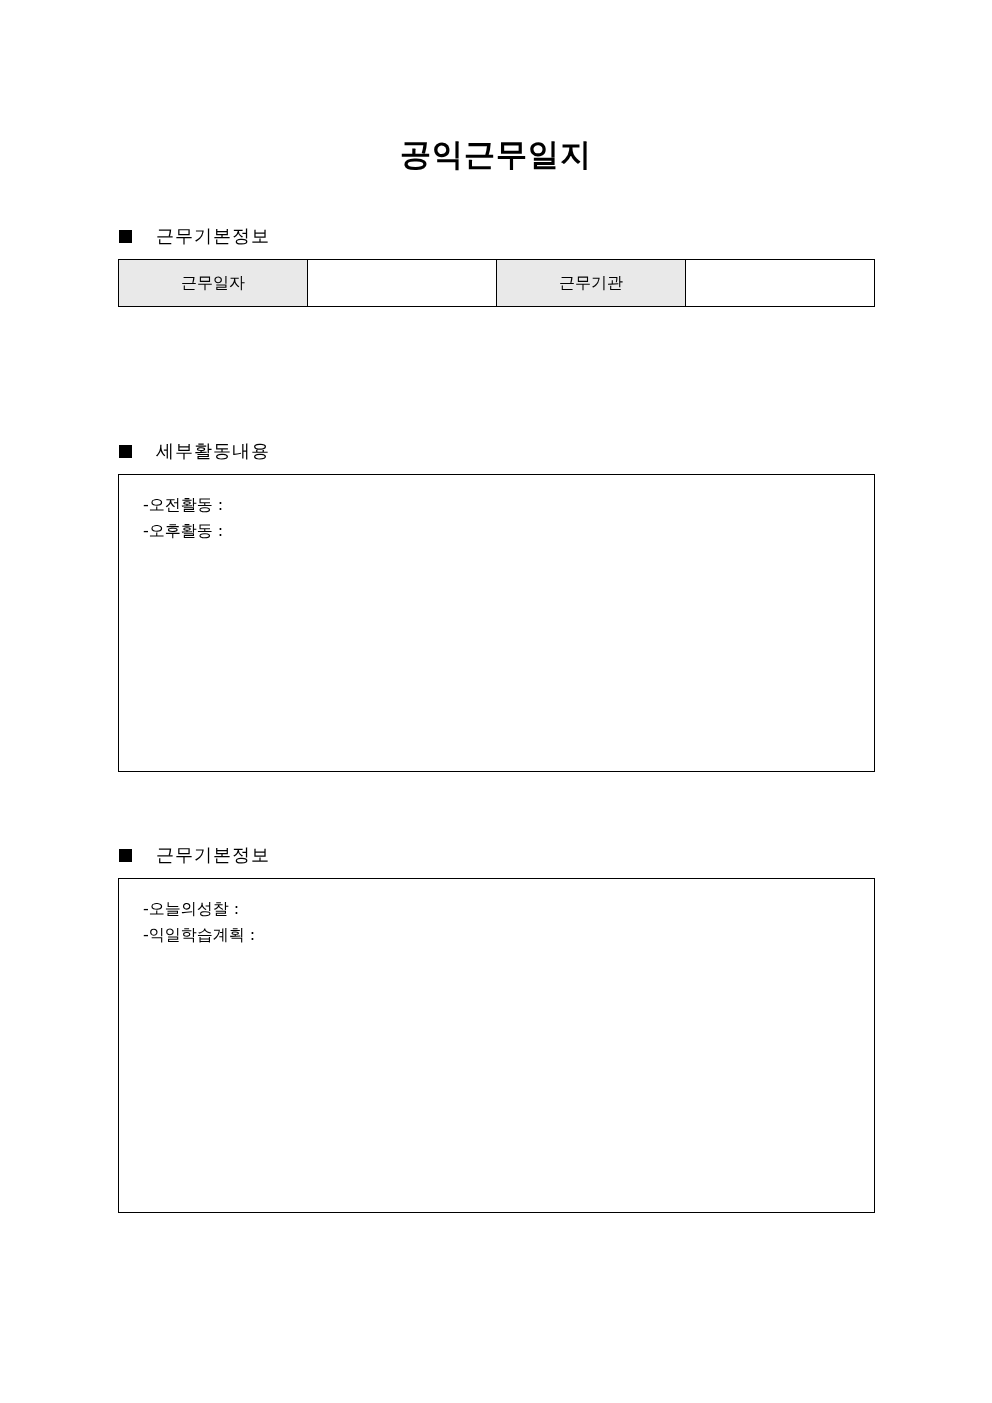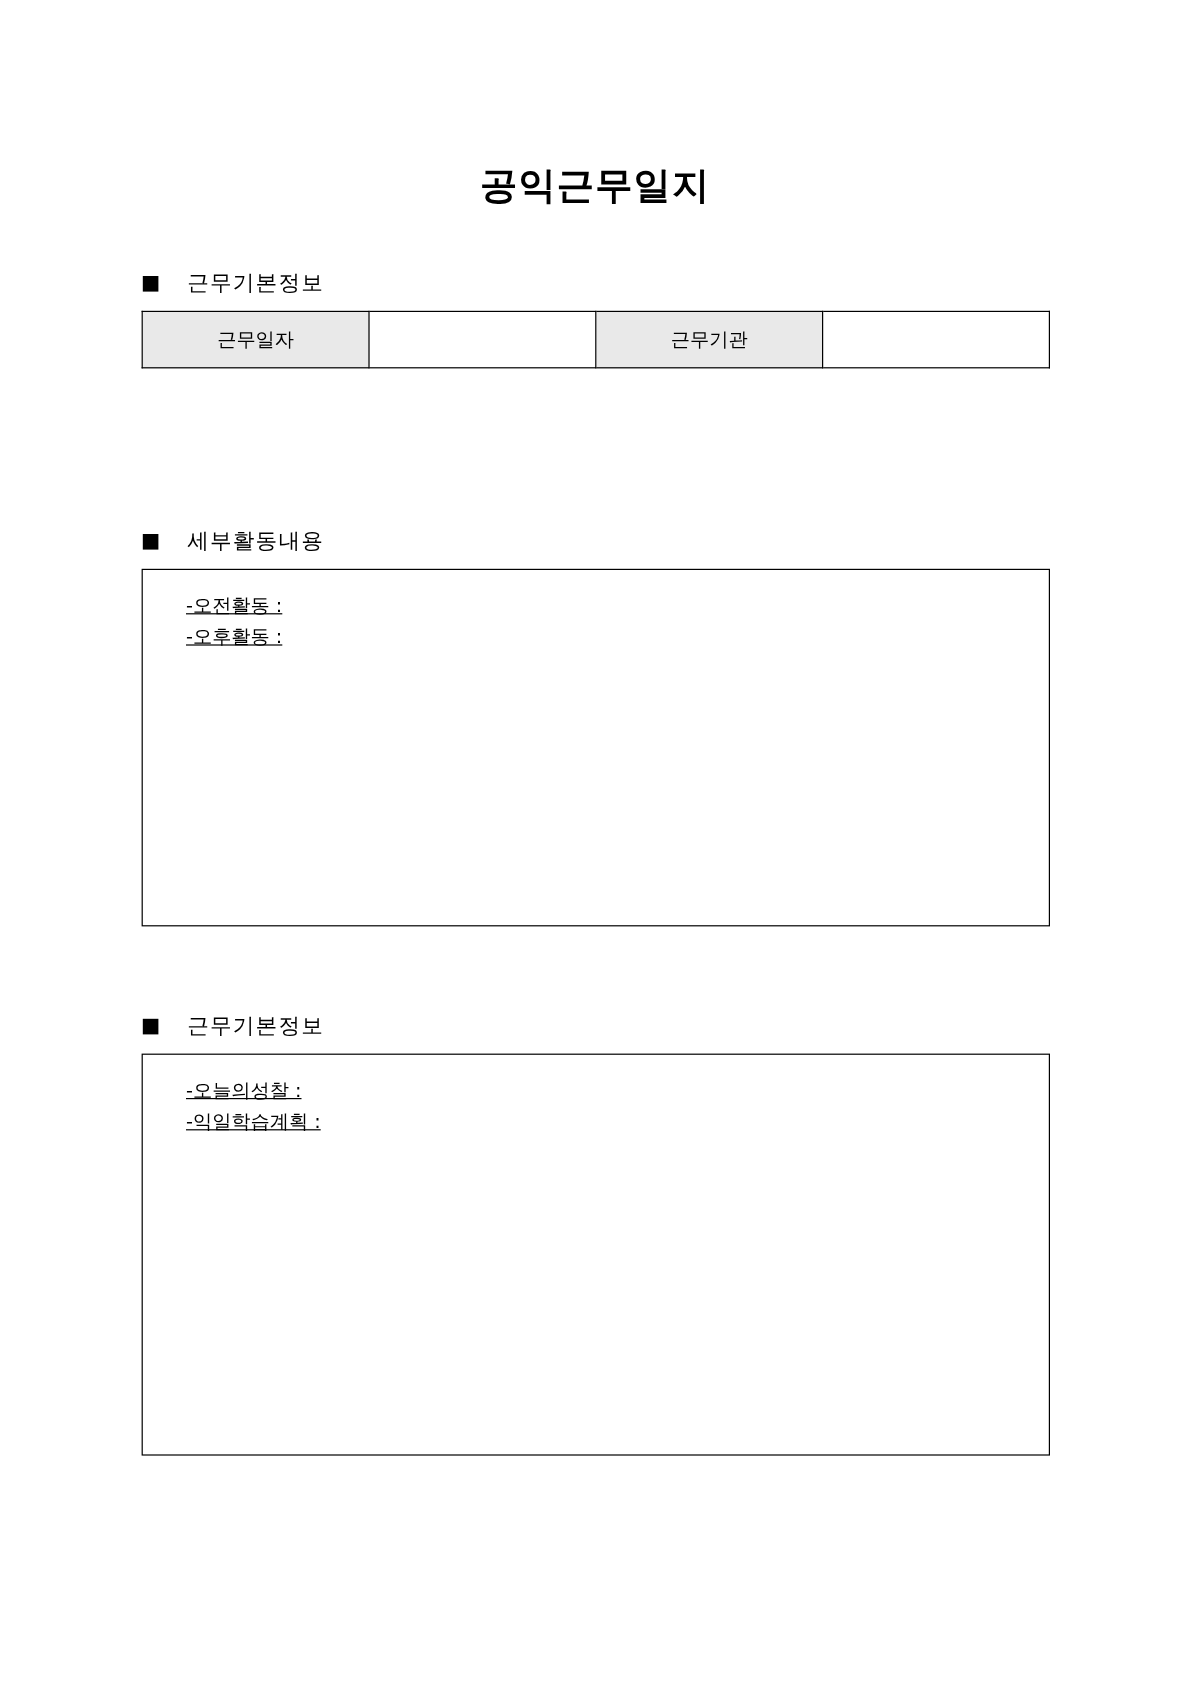--- a/index.html
+++ b/index.html
@@ -6,21 +6,21 @@
   body { width: 992px; height: 1403px; position: relative; font-family: "DejaVu Sans", "Liberation Sans", sans-serif; color: #000; overflow: hidden; }
   .title { position: absolute; top: 134px; left: 0; width: 992px; text-align: center; font-size: 31px; font-weight: bold; letter-spacing: 1px; }
   .section-head { position: absolute; left: 119px; font-size: 18px; font-weight: normal; letter-spacing: 1px; display: flex; align-items: center; gap: 11px; }
   .section-head .bullet { width: 13px; height: 13px; background: #000; margin-right: 13px; display: inline-block; }
   table.info { position: absolute; top: 259px; left: 118px; width: 757px; border-collapse: collapse; table-layout: fixed; }
   table.info td { border: 1.5px solid #000; font-size: 16px; text-align: center; padding: 0; }
   table.info td.label { background: #e9e9e9; }
   table.info tr.r1 td { height: 46px; margin-left: 21px; }
   table.info tr.r2 td { height: 61px; }
   .box { position: absolute; left: 118px; width: 755px; border: 1.5px solid #000; box-sizing: content-box; }
-  .box .line { position: absolute; left: 36px; font-size: 16px; white-space: pre; text-decoration: underline; }
+  .box .line { position: absolute; left: 24px; font-size: 16px; white-space: pre; }
 </style>
 </head>
 <body>
 
 <div class="title">공익근무일지</div>
 
 <div class="section-head" style="top:224px;">
   <span class="bullet"></span>
   <span>근무기본정보</span>
 </div>

